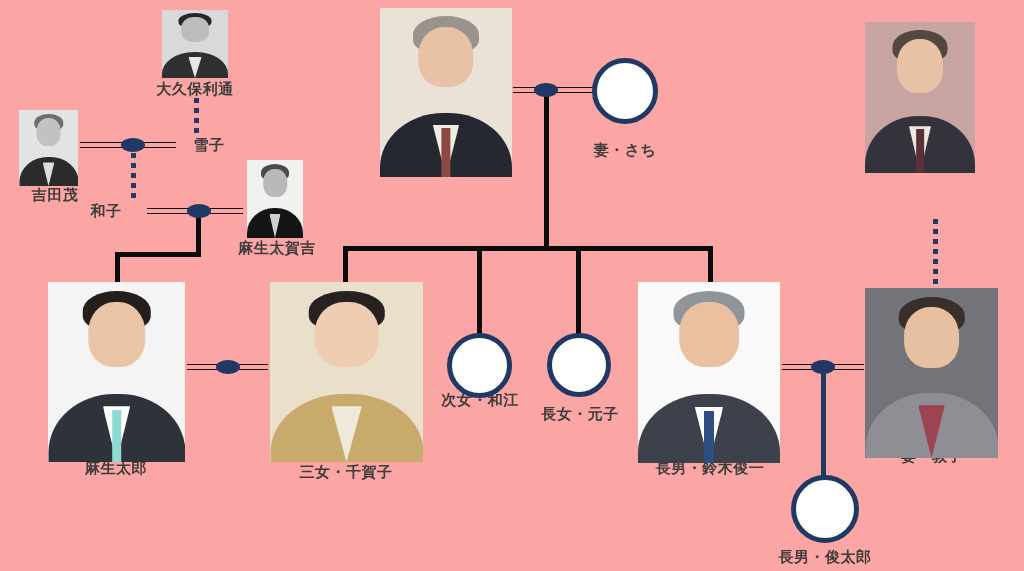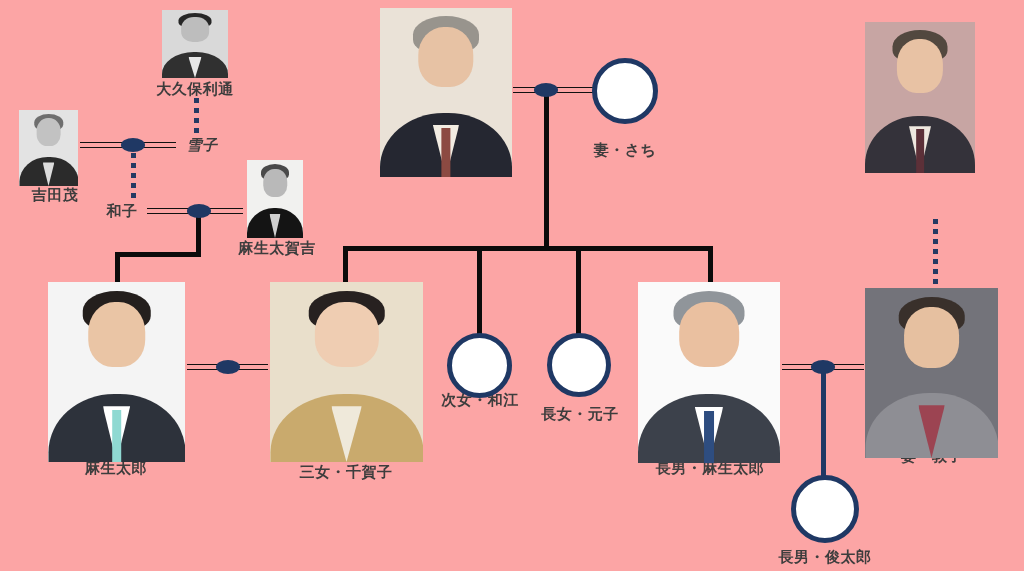--- a/index.html
+++ b/index.html
@@ -95,23 +95,23 @@
   .p-atsuko   { --bg:#73737a; --skin:#e6c0a0; --hair:#39302b; --suit:#8e8e94; --shirt:#9c4452; }
 
   
   .c-sachi    { left:592px; top:58px;  width:66px; height:66px; }
   .c-kazue    { left:447px; top:333px; width:65px; height:65px; }
   .c-motoko   { left:547px; top:333px; width:64px; height:64px; }
   .c-shuntaro { left:791px; top:475px; width:68px; height:68px; }
 
   
   .lb-okubo    { left:125px; top:81px;  width:140px; }
-  .lb-yukiko   { left:172px; top:137px; width:60px;font-style:italic; }
+  .lb-yukiko   { left:179px; top:137px; width:60px; }
   .lb-yoshida  { left:10px;  top:187px; width:90px; }
-  .lb-kazuko   { left:90px;  top:203px; width:64px;text-align:center; }
+  .lb-kazuko   { left:74px;  top:203px; width:64px;text-align:center; }
   .lb-takakichi{ left:222px; top:240px; width:110px; }
   .lb-zenko    { left:367px; top:180px; width:160px; }
   .lb-sachi    { left:575px; top:142px; width:100px; }
   .lb-miyazawa { left:830px; top:177px; width:181px; }
   .lb-taro     { left:35px;  top:460px; width:162px; }
   .lb-chikako  { left:266px; top:464px; width:160px; }
   .lb-kazue    { left:418px; top:392px; width:124px; }
   .lb-motoko   { left:518px; top:406px; width:124px; }
   .lb-shunichi { left:630px; top:460px; width:160px; }
   .lb-atsuko   { left:872px; top:448px; width:120px; }
@@ -257,17 +257,17 @@
   <div class="lbl lb-sachi">妻・さち</div>
 
 
   <div class="lbl lb-taro">
     <div>麻生太郎</div>
   </div>
 
   <div class="lbl lb-chikako">三女・千賀子</div>
   <div class="lbl lb-kazue">次女・和江</div>
   <div class="lbl lb-motoko">長女・元子</div>
-  <div class="lbl lb-shunichi">長男・麻生太郎</div>
+  <div class="lbl lb-shunichi">長男・鈴木俊一</div>
   <div class="lbl lb-atsuko">妻・敦子</div>
   <div class="lbl lb-shuntaro">長男・俊太郎</div>
 
 </div>
 
 </body></html>

